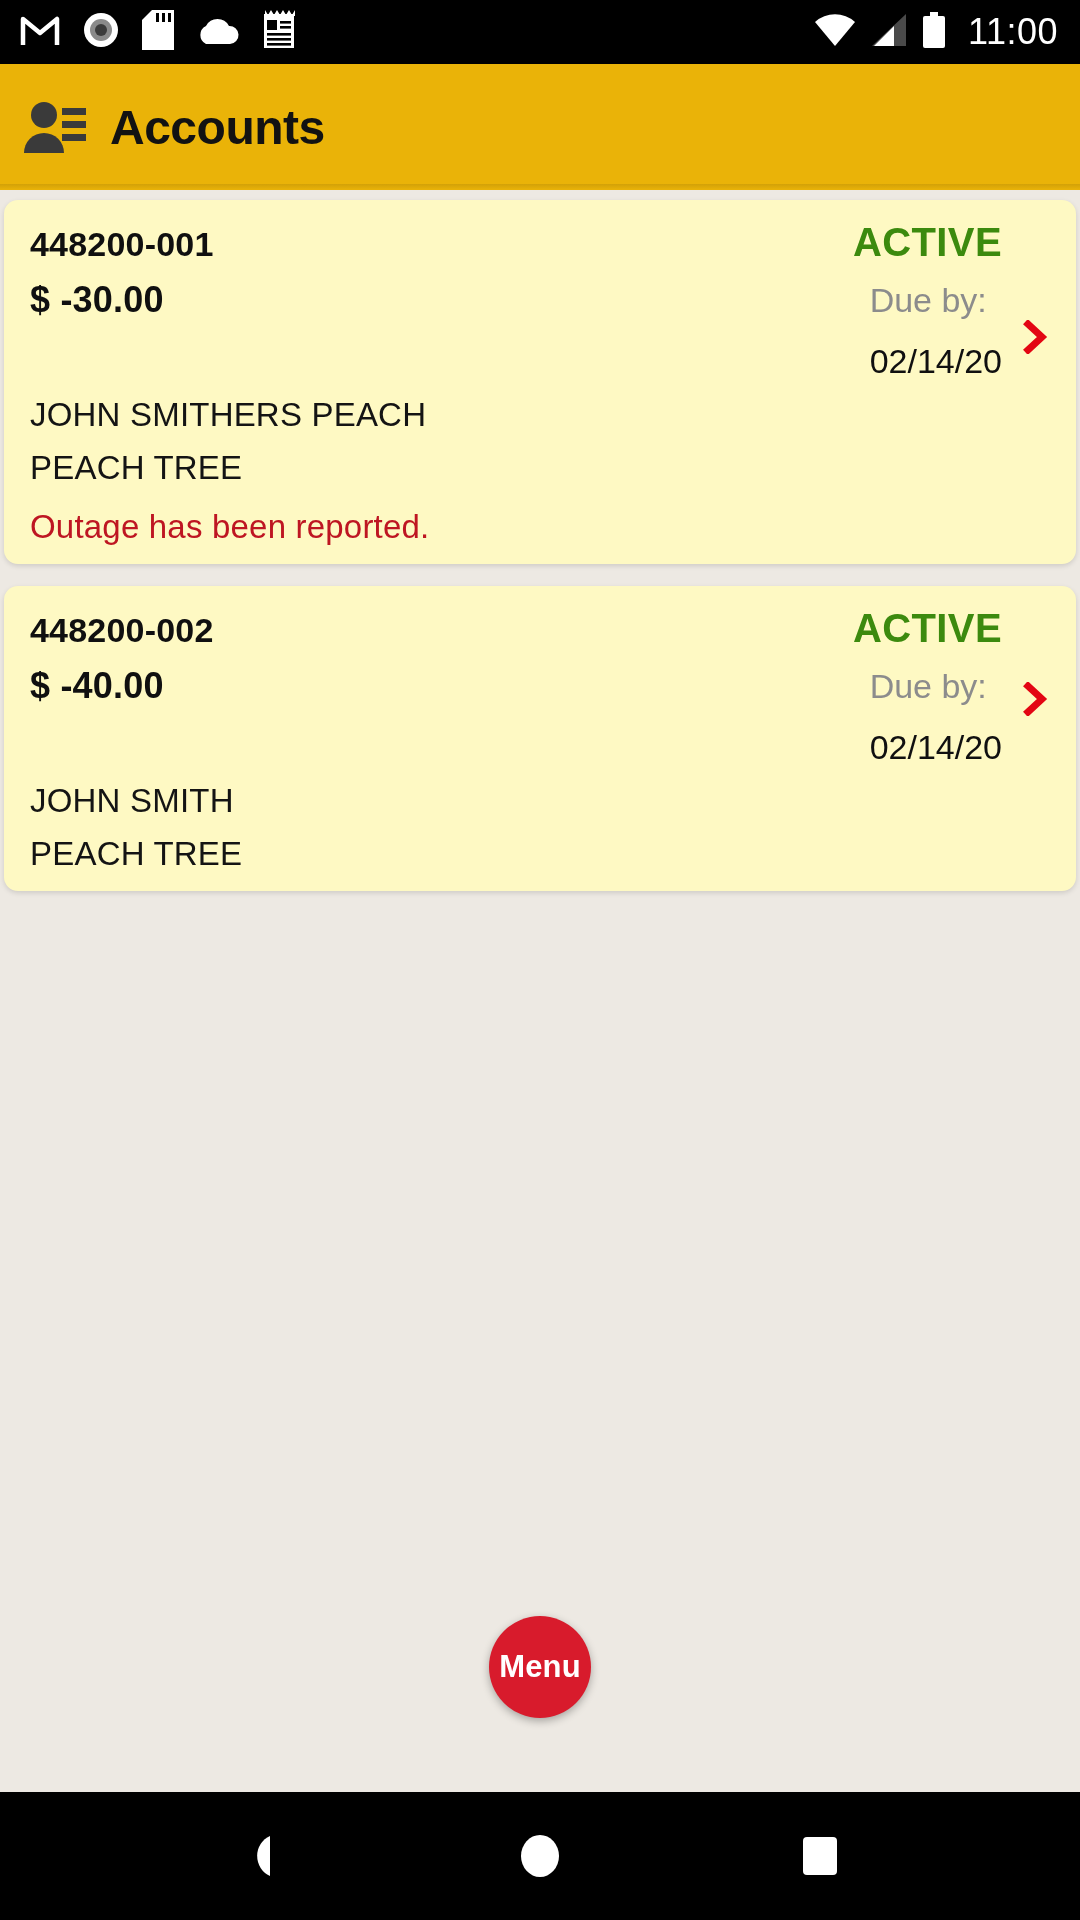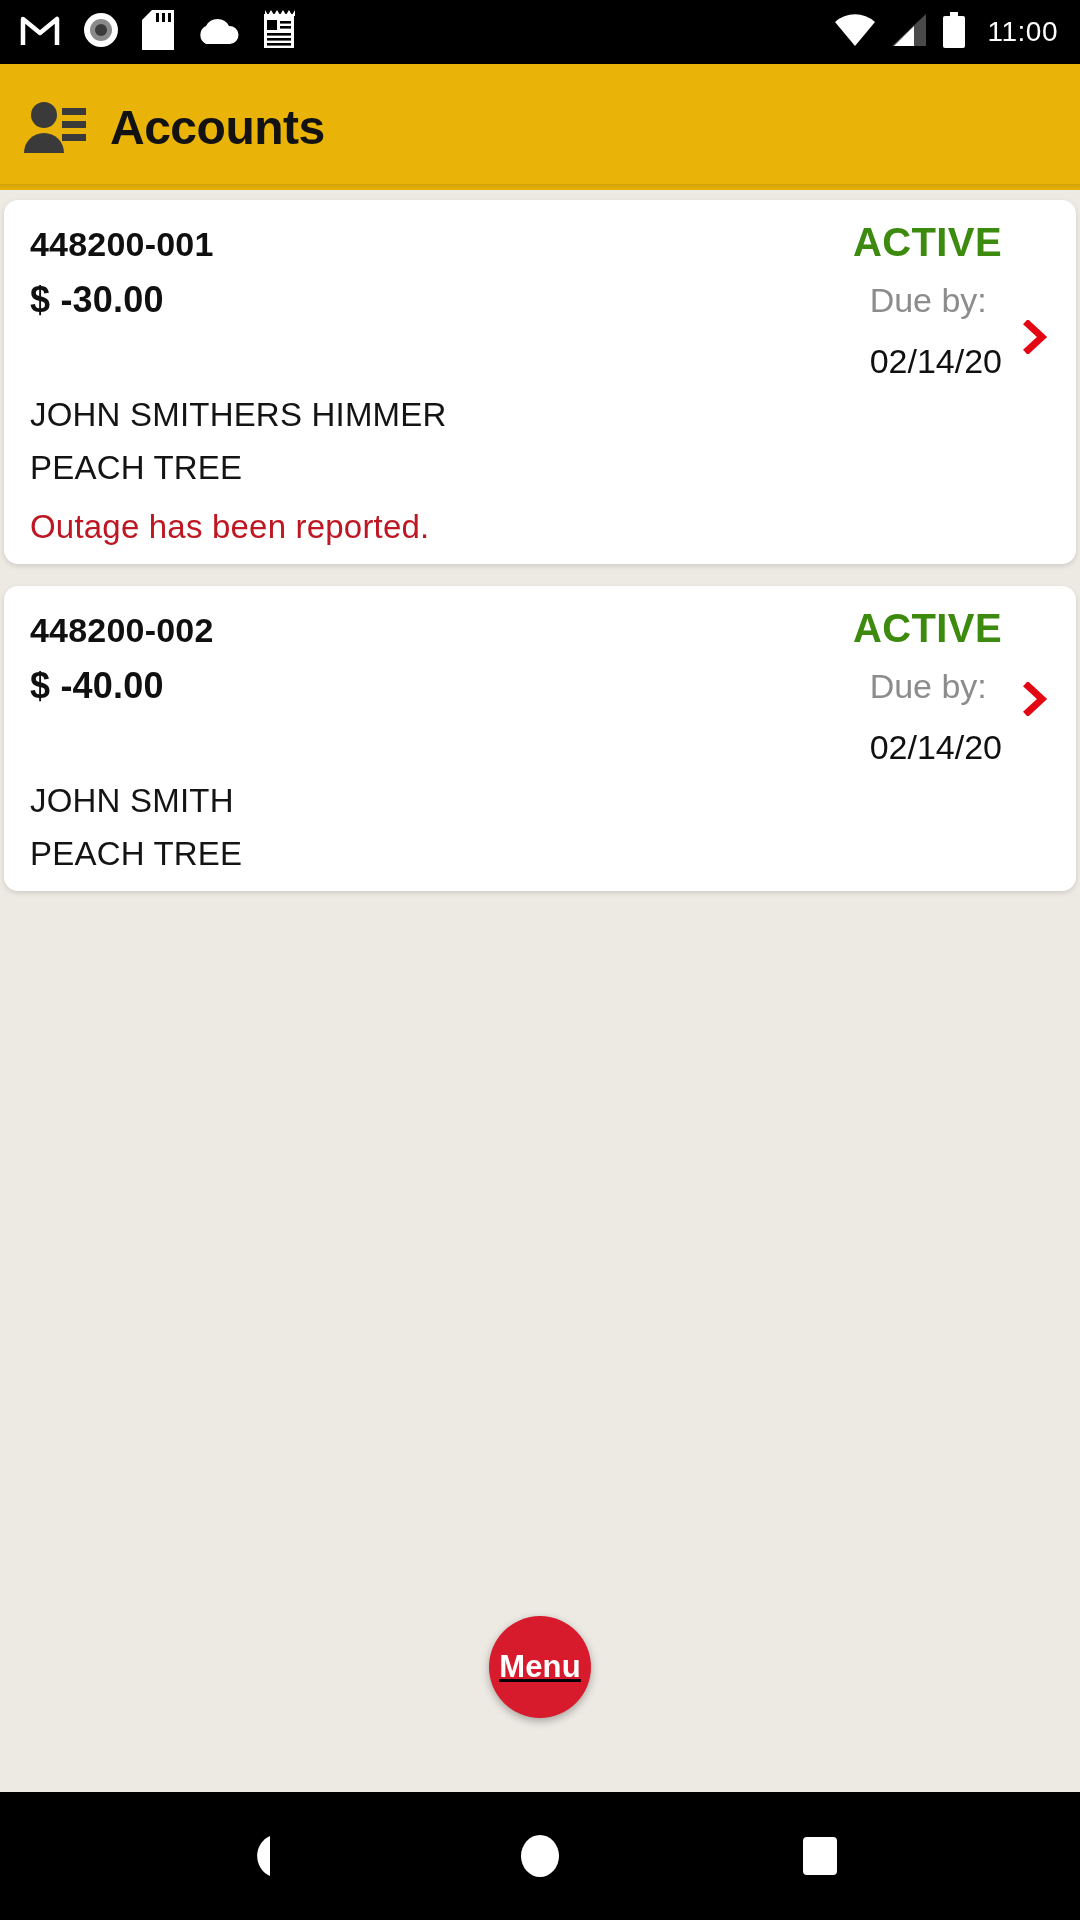--- a/index.html
+++ b/index.html
@@ -19,21 +19,21 @@
   
   .statusbar {
     height:64px; background:#000; flex:0 0 64px;
     display:flex; align-items:center; justify-content:space-between;
     padding:0 22px 0 20px;
   }
   .sb-left { display:flex; align-items:center; gap:22px; }
   .sb-right { display:flex; align-items:center; gap:14px; }
   .sb-icon { display:block; }
   .sb-time {
-    color:#fff; font-size:28px; font-weight:400;
+    color:#fff; font-size:36px; font-weight:400;
     letter-spacing:0.5px; margin-left:8px;
     font-family:"Liberation Sans", sans-serif;
   }
 
   
   .appbar {
     flex:0 0 126px; background:#eab308;
     display:flex; align-items:center; padding:0 22px;
     position:relative;
   }
@@ -49,21 +49,21 @@
   }
 
   
   .content {
     flex:1 1 auto; position:relative;
     padding-top:10px;
     overflow:hidden;
   }
   .card {
     position:relative;
-    background:#ffffff;
+    background:#fef9c3;
     border-radius:14px;
     margin:0 4px 22px 4px;
     padding:20px 26px 18px 26px;
     box-shadow:0 2px 5px rgba(0,0,0,0.13);
   }
   .card-row {
     display:flex; align-items:baseline; justify-content:space-between;
   }
   .acct-num {
     font-size:34px; font-weight:bold; color:#101010;
@@ -99,21 +99,21 @@
   .chevron svg { display:block; }
 
   
   .fab {
     position:absolute; left:50%; transform:translateX(-50%);
     bottom:74px;
     width:102px; height:102px; border-radius:50%;
     background:#D81B2C;
     display:flex; align-items:center; justify-content:center;
     box-shadow:0 3px 8px rgba(0,0,0,0.30);
-    border:none; cursor:pointer;text-decoration:underline;
+    border:none; cursor:pointer;
   }
   .fab-label {
     color:#fff; font-size:31px; font-weight:bold; letter-spacing:0.2px;
   }
 
   
   .navbar {
     flex:0 0 128px; background:#000;
     display:flex; align-items:center; justify-content:space-around;
     padding:0 120px;
@@ -211,21 +211,21 @@
         <span class="acct-num">448200-001</span>
         <span class="status">ACTIVE</span>
       </div>
       <div class="amount-row">
         <span class="amount">$ -30.00</span>
         <span class="due-wrap">
           <span class="due-label">Due by:</span>
           <span class="due-date">02/14/20</span>
         </span>
       </div>
-      <div class="line">JOHN SMITHERS HIMMER</div>
+      <div class="line">JOHN SMITHERS PEACH</div>
       <div class="line">PEACH TREE</div>
       <div class="alert">Outage has been reported.</div>
       <span class="chevron" style="top:120px;">
         <svg width="34" height="34" viewBox="0 0 34 34">
           <path d="M10 4 L24 17 L10 30" fill="none" stroke="#E30613" stroke-width="7" stroke-linecap="square" stroke-linejoin="miter"></path>
         </svg>
       </span>
     </div>
 
     <div class="card">

